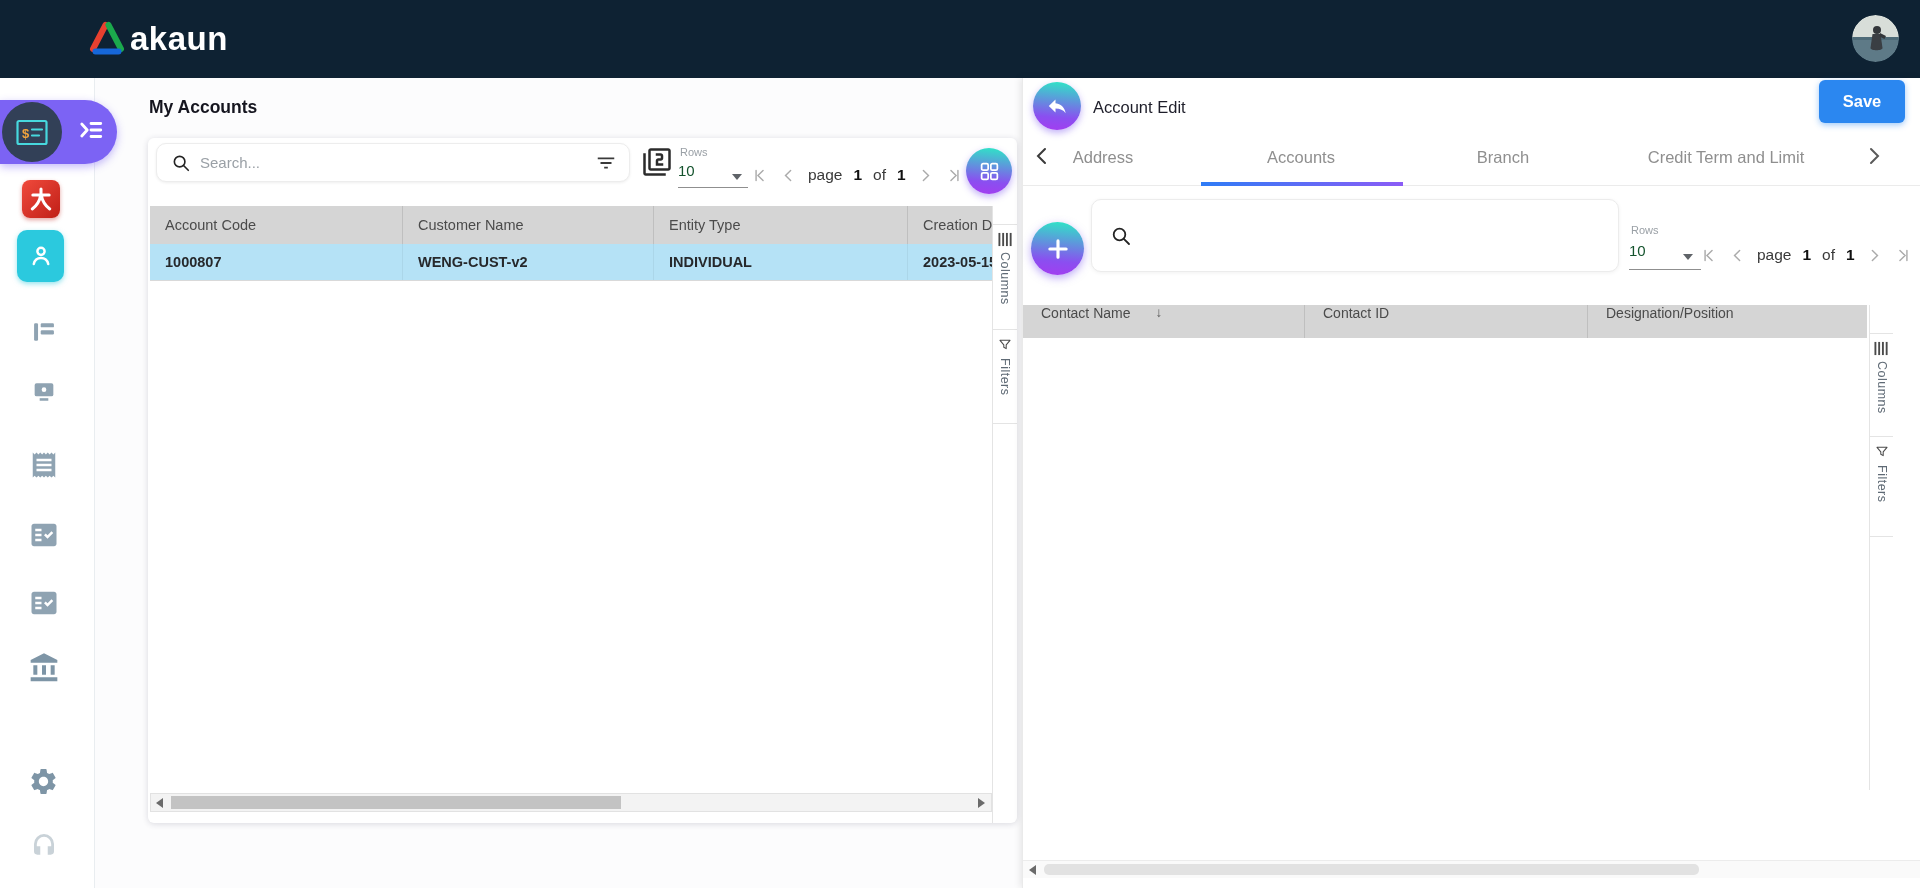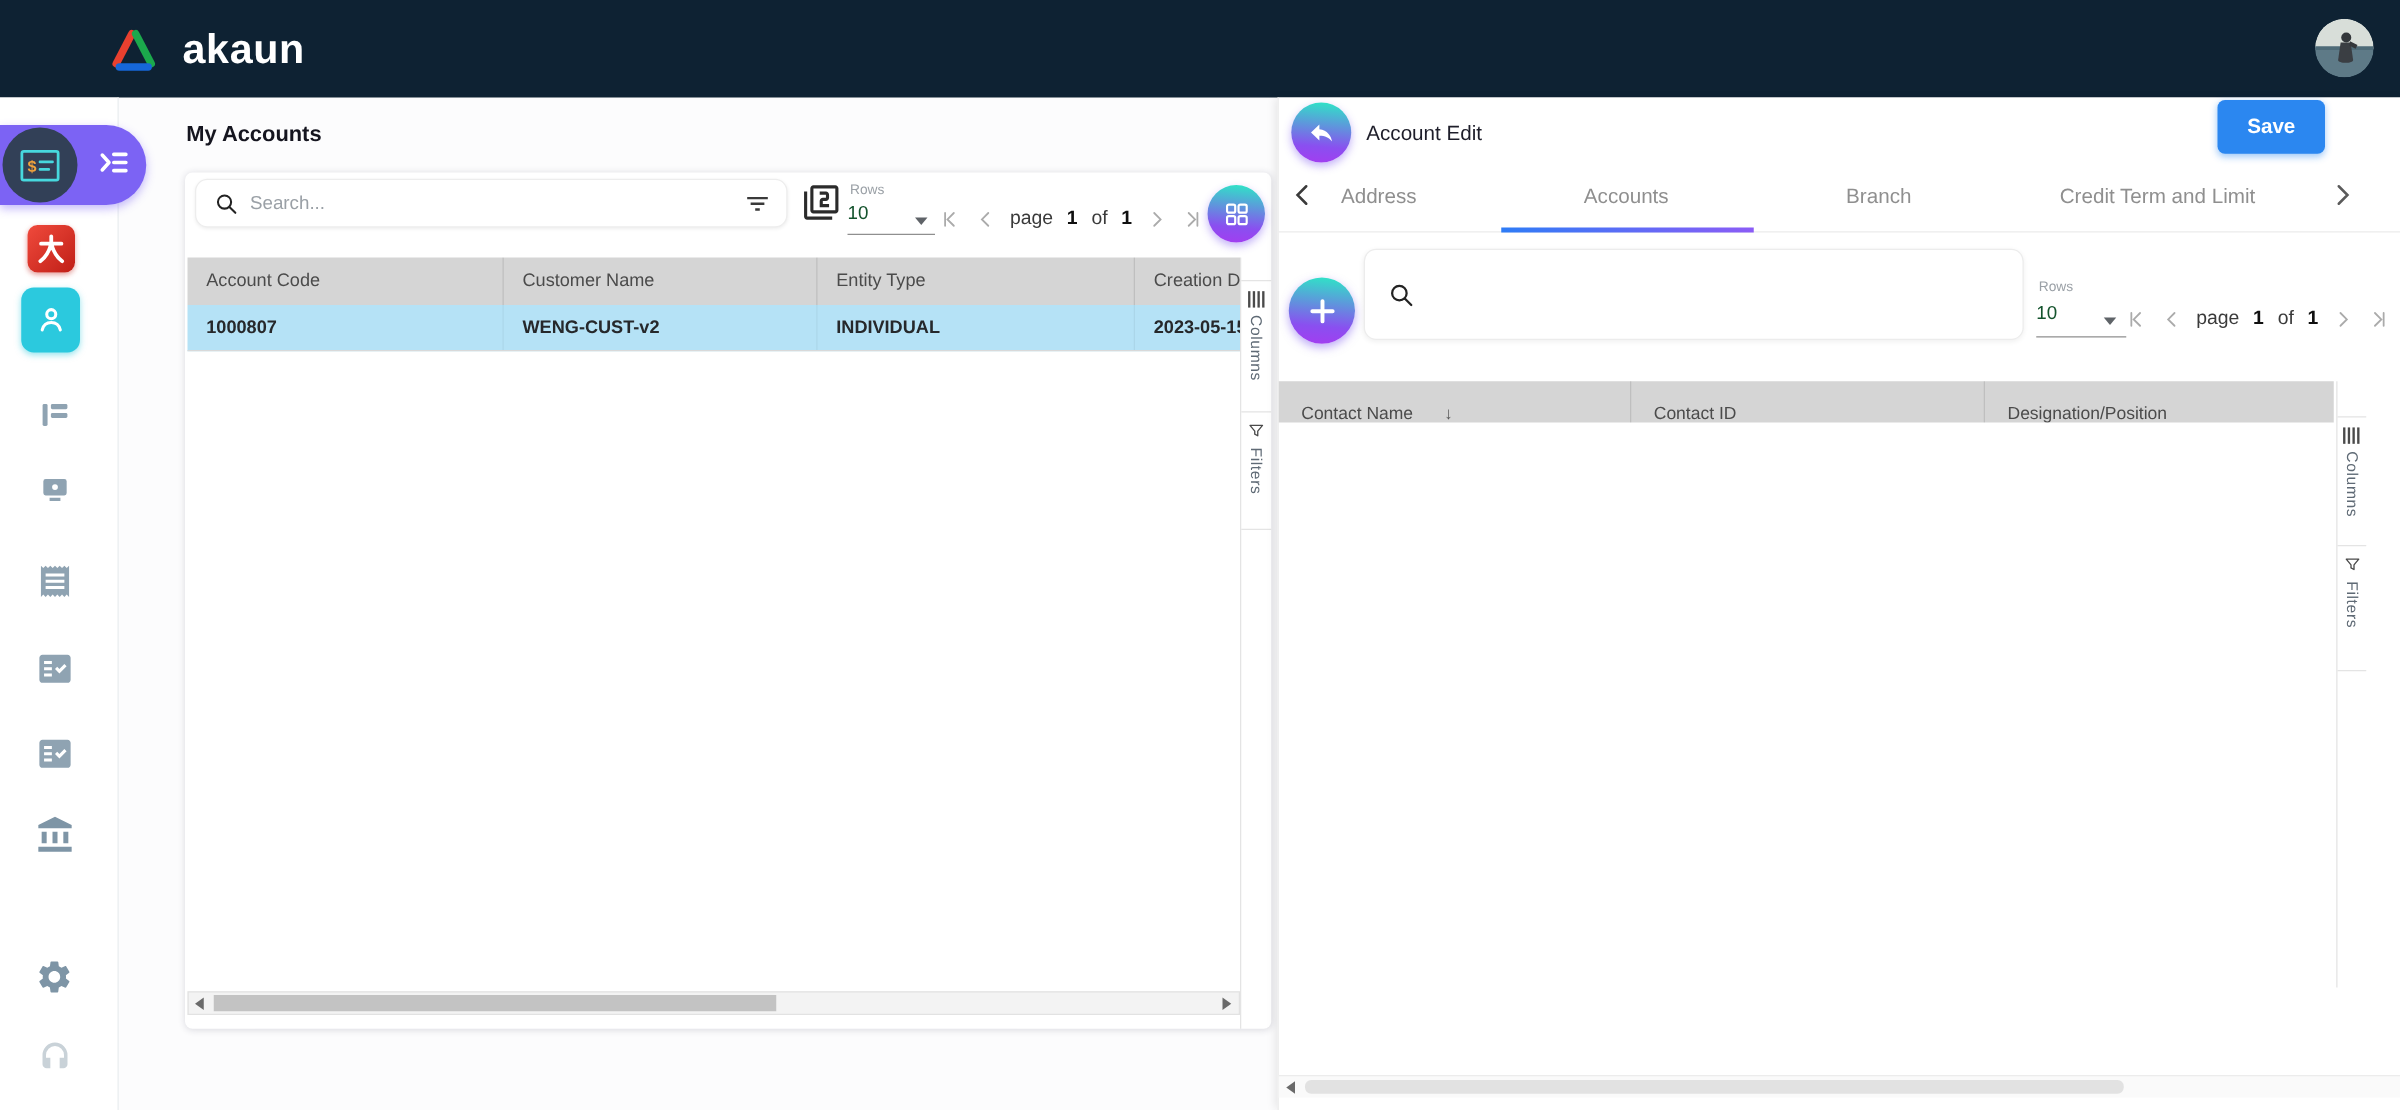--- a/index.html
+++ b/index.html
@@ -3,21 +3,21 @@
 <meta charset="utf-8">
 <style>
   * { margin:0; padding:0; box-sizing:border-box; }
   html,body { width:1920px; height:888px; }
   body { font-family:"Liberation Sans","DejaVu Sans",sans-serif; background:#fcfcfd; overflow:hidden; }
   #app { position:relative; width:1920px; height:888px; background:#fcfcfd; }
   .abs { position:absolute; }
 
   
   .topbar { left:0; top:0; width:1920px; height:78px; background:#0E2233; display:flex; align-items:center; }
-  .brand-wrap { display:flex; align-items:flex-end; margin-left:88px; gap:20px; }
+  .brand-wrap { display:flex; align-items:flex-start; margin-left:88px; gap:4px; }
   .brand-text { color:#fff; font-size:33px; font-weight:700; letter-spacing:.5px; }
   .avatar { left:1852px; top:15px; width:47px; height:47px; border-radius:50%; overflow:hidden; cursor:pointer; }
 
   
   .sidebar { left:0; top:78px; width:95px; height:810px; background:#fff; border-right:1px solid #e9edf0; }
   .pill { left:0; top:100px; width:117px; height:64px; background:#7C63F4; border-radius:0 32px 32px 0;
           box-shadow:0 3px 8px rgba(124,99,244,.45); display:flex; align-items:center; z-index:5; cursor:pointer; }
   .pill-circle { width:60px; height:60px; margin-left:2px; border-radius:50%; background:#324057; display:flex; align-items:center; justify-content:center; }
   .pill-caret { margin-left:14px; }
   .side-ic { display:flex; align-items:center; justify-content:center; cursor:pointer; }
@@ -58,35 +58,35 @@
   .hscroll { background:#F3F3F3; border:1px solid #E2E2E2; }
   .tri-left { width:0; height:0; border-top:5px solid transparent; border-bottom:5px solid transparent; border-right:7px solid #6a6a6a; cursor:pointer; }
   .tri-right { width:0; height:0; border-top:5px solid transparent; border-bottom:5px solid transparent; border-left:7px solid #6a6a6a; cursor:pointer; }
 
   
   .rp-card { left:1022px; top:78px; width:898px; height:810px; background:#fff; border-left:1px solid #eaeaea;
              box-shadow:-2px 0 7px rgba(0,0,0,.09); }
   .back-btn { left:10px; top:4px; width:48px; height:48px; border-radius:50%; display:flex; align-items:center; justify-content:center;
               box-shadow:0 3px 7px rgba(122,85,240,.45); cursor:pointer; }
   .rp-title { left:70px; top:20px; font-size:16.5px; font-weight:500; color:#1E1E2A; }
-  .save-btn { left:751px; top:2px; width:86px; height:43px; border:none; border-radius:6px; background:#2B87F0; color:#fff;
+  .save-btn { left:796px; top:2px; width:86px; height:43px; border:none; border-radius:6px; background:#2B87F0; color:#fff;
               font-size:16.5px; font-weight:700; font-family:inherit; cursor:pointer; box-shadow:0 2px 6px rgba(43,135,240,.45); }
   .tabbar { left:0; top:50px; width:898px; height:58px; border-bottom:1px solid #ebebeb; }
   .tab { position:absolute; top:0; height:58px; line-height:58px; transform:translateX(-50%); font-size:16.5px; color:#8F8F8F; cursor:pointer; white-space:nowrap; }
   .tab-underline { position:absolute; left:178px; bottom:-1px; width:202px; height:4px;
                    background:linear-gradient(90deg,#2E7CF6,#8B5CF6); }
   .tab-chevron { position:absolute; top:17px; cursor:pointer; }
   .plus-btn { left:8px; top:144px; width:53px; height:53px; border-radius:50%; display:flex; align-items:center; justify-content:center;
               box-shadow:0 3px 8px rgba(122,85,240,.5); cursor:pointer; }
   .searchbox2 { left:68px; top:121px; width:528px; height:73px; background:#fff; border:1px solid #ececec; border-radius:10px;
                 box-shadow:0 1px 4px rgba(0,0,0,.06); display:flex; align-items:center; padding:0 16px 0 18px; gap:10px; }
   .searchbox2 input { border:none; outline:none; flex:1; font-size:17px; color:#333; font-family:inherit; background:transparent; }
   .searchbox2 input::placeholder { color:#9aa0a6; }
   .thead2 { left:0; top:227px; width:844px; height:33px; background:#D5D5D5; display:flex; overflow:hidden; }
-  .th2 { font-size:14px; color:#4b4b4b; display:flex; align-items:flex-end; padding-left:18px; gap:25px; cursor:pointer; white-space:nowrap; }
+  .th2 { font-size:14px; color:#4b4b4b; display:flex; align-items:flex-start; padding-left:18px; gap:25px; cursor:pointer; white-space:nowrap; }
   .th2 + .th2 { border-left:1px solid #bfbfbf; }
   .r0 { width:281px; } .r1 { width:283px; } .r2 { width:280px; flex:1; }
   .sort-arrow { font-size:13.5px; color:#555; }
   .empty-msg { left:0; top:500px; width:844px; text-align:center; font-size:15px; color:#4A4A4A; }
   .hscroll2 { left:0; top:782px; width:898px; height:18px; background:#FAFAFA; border-top:1px solid #ececec; display:flex; align-items:center; padding:0 6px; }
   .thumb2 { height:11px; background:#E2E2E2; border-radius:5px; margin-left:8px; width:655px; cursor:grab; }
 </style>
 </head>
 <body>
 

